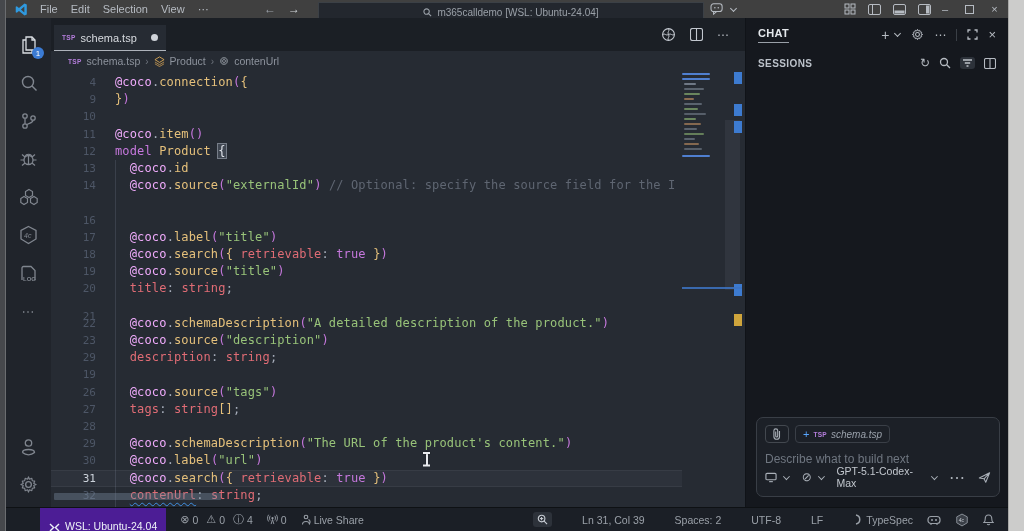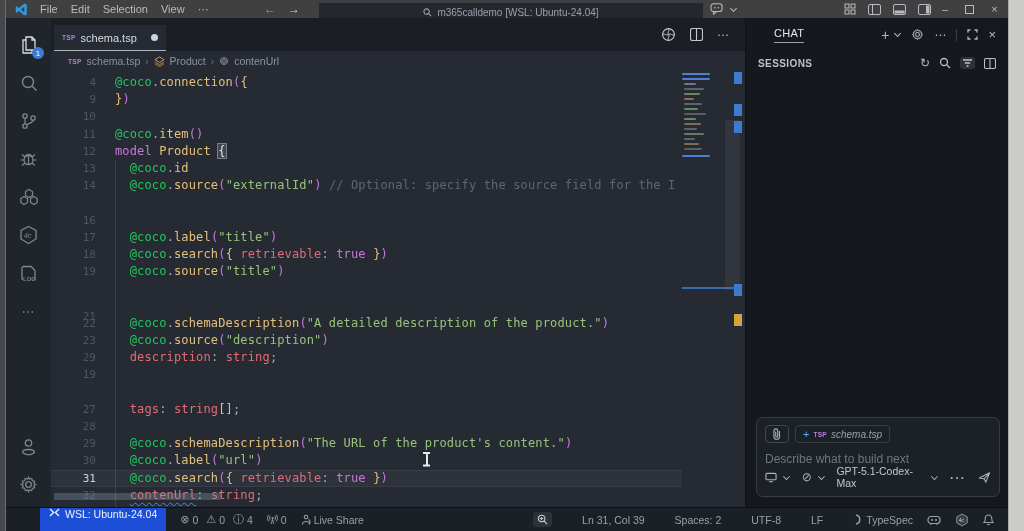--- a/index.html
+++ b/index.html
@@ -42,21 +42,21 @@
   .breadcrumb { height:20px; display:flex; align-items:center; gap:5px; padding-left:17px; color:#8d939d; font-size:10.5px; background:#262b33; }
   .bc-sep { color:#6c727b; font-size:10px; }
 
   .code-view { position:relative; flex:1; overflow:hidden; }
   .code-lines { position:absolute; inset:0; width:631px; overflow:hidden; }
   .code-line { position:absolute; left:0; width:631px; height:17.2px; }
   .code-line .ln { position:absolute; left:0; width:45px; text-align:right; color:#4d5666; font:11px/17.2px "DejaVu Sans Mono", monospace; }
   .code-line .ltext { position:absolute; left:64px; top:0; white-space:pre; font:12px/17.2px "DejaVu Sans Mono", monospace; letter-spacing:.15px; }
   .code-line.current { background:rgba(170,190,220,.05); box-shadow:inset 0 1px 0 rgba(255,255,255,.05), inset 0 -1px 0 rgba(255,255,255,.05); }
   .code-line.current .ln { color:#ccd2da; }
-  .tk-dec{color:#22c55e} .tk-fn{color:#e5c07b} .tk-punct{color:#a6adba} .tk-str{color:#98c379}
+  .tk-dec{color:#f0abfc} .tk-fn{color:#e5c07b} .tk-punct{color:#a6adba} .tk-str{color:#98c379}
   .tk-prop{color:#e06c75} .tk-kw{color:#c678dd} .tk-type{color:#e06c75}
   .tk-cmt{color:#5f6672;} .tk-b1{color:#c678dd} .tk-b2{color:#e5c07b} .tk-plain{color:#a6adba}
   .tk-box{color:#dfe3ea;background:rgba(130,140,160,.28);outline:1px solid #767d88}
   .tk-properr{color:#e06c75; text-decoration:underline wavy #3e8fe0; text-decoration-thickness:1px; text-underline-offset:3px;}
   .indent-guide { position:absolute; left:64px; top:89px; height:361px; width:1px; background:#3a404b; }
 
   .minimap { position:absolute; left:631px; top:0; width:29px; height:100%; background:#262b33; }
   .mm-bar { position:absolute; height:2px; border-radius:1px; }
   .ruler { position:absolute; left:660px; top:0; width:35px; height:100%; }
   .scroll-slider { position:absolute; left:14px; top:49px; width:15px; height:170px; background:rgba(190,200,215,.07); }
@@ -64,21 +64,21 @@
   .rl-mark.yellow { background:#cfa53c; }
   .mm-blue-line { position:absolute; left:631px; top:216px; width:60px; height:2px; background:#3d74c4; opacity:.85; }
   .h-scrollbar { position:absolute; left:3px; bottom:7px; width:167px; height:7px; background:rgba(125,145,165,.38); border-radius:1px; }
   .ibeam { position:absolute; left:371px; top:381px; width:9px; height:14px; }
   .ibeam:before { content:""; position:absolute; left:4px; top:0; width:1.5px; height:14px; background:#e8eaee; box-shadow:0 0 1px #000; }
   .ibeam:after { content:""; position:absolute; left:1px; top:0; width:7px; height:1.5px; background:#e8eaee; box-shadow:0 12.5px 0 #e8eaee, 0 0 1px #000; }
 
   
   .panel { width:262px; background:#15181e; display:flex; flex-direction:column; position:relative; }
   .panel-head { height:33px; display:flex; align-items:center; padding:0 12px; }
-  .panel-title { color:#e4e7eb; font-size:11px; font-weight:normal; letter-spacing:.3px; border-bottom:1px solid #9aa0a8; padding-bottom:3px;margin-left:16px; }
+  .panel-title { color:#e4e7eb; font-size:11px; font-weight:bold; letter-spacing:.3px; border-bottom:1px solid #9aa0a8; padding-bottom:3px; }
   .panel-head-icons { margin-left:auto; display:flex; align-items:center; gap:10px; color:#b6bbc2; }
   .vdiv { width:1px; height:12px; background:#3a3f46; }
   .sessions-row { height:24px; display:flex; align-items:center; padding:0 12px; }
   .sessions-title { color:#bcc2ca; font-size:10px; font-weight:bold; letter-spacing:.4px; }
   .sessions-icons { margin-left:auto; display:flex; align-items:center; gap:9px; color:#b6bbc2; }
   .icon-boxed { background:#2d323a; border-radius:3px; padding:1px 2px; }
   .sessions-body { flex:1; }
   .chat-input { position:absolute; left:10px; right:8px; bottom:10px; height:80px; background:#1c2027; border:1px solid #393e46; border-radius:7px; padding:7px 8px; }
   .ci-row1 { display:flex; align-items:center; gap:6px; }
   .clip-btn { width:24px; height:18px; border:1px solid #43484f; border-radius:4px; display:flex; align-items:center; justify-content:center; color:#aab0b8; }
@@ -86,21 +86,21 @@
   .ctx-chip .plus { color:#58a6ff; font-size:11px; }
   .ctx-chip .fname { font-style:italic; }
   .ci-placeholder { margin-top:9px; color:#6f7680; font-size:12px; }
   .ci-row3 { position:absolute; left:8px; right:8px; bottom:7px; display:flex; align-items:center; gap:4px; color:#aab0b8; }
   .model-label { font-size:10.5px; color:#c2c7ce; margin-left:8px; }
   .chev { width:5px; height:5px; border-right:1.3px solid currentColor; border-bottom:1.3px solid currentColor; transform:rotate(45deg); display:inline-block; margin:0 1px 2px 3px; }
   .dots { letter-spacing:1px; color:#aab0b8; }
 
   
   .statusbar { height:24px; background:#1b1f26; border-top:1px solid #0e1114; display:flex; align-items:center; color:#9aa0a8; font-size:10.5px; flex:0 0 24px; }
-  .remote-badge { margin-left:34px; height:24px; background:#1d4ed8; color:#eef2f8; display:flex; align-items:flex-start; gap:5px; padding:0 9px; font-size:10.5px; }
+  .remote-badge { margin-left:34px; height:24px; background:#4c1d95; color:#eef2f8; display:flex; align-items:flex-end; gap:5px; padding:0 9px; font-size:10.5px; }
   .sb-item { display:flex; align-items:center; gap:3px; margin-left:14px; }
   .sb-right { margin-left:auto; display:flex; align-items:center; gap:14px; padding-right:14px; }
   .sb-right .sb-item { margin-left:16px; }
   .zoom-boxed { background:#2d323a; border-radius:3px; padding:2px 4px; }
   svg { display:block; }
 </style>
 </head>
 <body>
 
 <div class="stage">
@@ -314,39 +314,47 @@
                 <span class="ltext"><span class="tk-plain">  </span><span class="tk-dec">@coco</span><span class="tk-punct">.</span><span class="tk-fn">label</span><span class="tk-b1">(</span><span class="tk-str">"title"</span><span class="tk-b1">)</span></span>
               </div>
               <div class="code-line" style="top: 175px;">
                 <span class="ln">18</span>
                 <span class="ltext"><span class="tk-plain">  </span><span class="tk-dec">@coco</span><span class="tk-punct">.</span><span class="tk-fn">search</span><span class="tk-b1">(</span><span class="tk-b2">{</span><span class="tk-plain"> </span><span class="tk-prop">retrievable</span><span class="tk-punct">: </span><span class="tk-kw">true</span><span class="tk-plain"> </span><span class="tk-b2">}</span><span class="tk-b1">)</span></span>
               </div>
               <div class="code-line" style="top: 192.2px;">
                 <span class="ln">19</span>
                 <span class="ltext"><span class="tk-plain">  </span><span class="tk-dec">@coco</span><span class="tk-punct">.</span><span class="tk-fn">source</span><span class="tk-b1">(</span><span class="tk-str">"title"</span><span class="tk-b1">)</span></span>
               </div>
+              <div class="code-line" style="top: 209.4px;">
+                <span class="ln">20</span>
+                <span class="ltext"><span class="tk-plain">  </span><span class="tk-prop">title</span><span class="tk-punct">: </span><span class="tk-type">string</span><span class="tk-punct">;</span></span>
+              </div>
               <div class="code-line" style="top: 237px;">
                 <span class="ln">21</span>
                 <span class="ltext"></span>
               </div>
               <div class="code-line" style="top: 243.8px;">
                 <span class="ln">22</span>
                 <span class="ltext"><span class="tk-plain">  </span><span class="tk-dec">@coco</span><span class="tk-punct">.</span><span class="tk-fn">schemaDescription</span><span class="tk-b1">(</span><span class="tk-str">"A detailed description of the product."</span><span class="tk-b1">)</span></span>
               </div>
               <div class="code-line" style="top: 261px;">
                 <span class="ln">23</span>
                 <span class="ltext"><span class="tk-plain">  </span><span class="tk-dec">@coco</span><span class="tk-punct">.</span><span class="tk-fn">source</span><span class="tk-b1">(</span><span class="tk-str">"description"</span><span class="tk-b1">)</span></span>
               </div>
               <div class="code-line" style="top: 278.2px;">
                 <span class="ln">29</span>
                 <span class="ltext"><span class="tk-plain">  </span><span class="tk-prop">description</span><span class="tk-punct">: </span><span class="tk-type">string</span><span class="tk-punct">;</span></span>
               </div>
               <div class="code-line" style="top: 295.4px;">
                 <span class="ln">19</span>
                 <span class="ltext"></span>
+              </div>
+              <div class="code-line" style="top: 312.6px;">
+                <span class="ln">26</span>
+                <span class="ltext"><span class="tk-plain">  </span><span class="tk-dec">@coco</span><span class="tk-punct">.</span><span class="tk-fn">source</span><span class="tk-b1">(</span><span class="tk-str">"tags"</span><span class="tk-b1">)</span></span>
               </div>
               <div class="code-line" style="top: 329.8px;">
                 <span class="ln">27</span>
                 <span class="ltext"><span class="tk-plain">  </span><span class="tk-prop">tags</span><span class="tk-punct">: </span><span class="tk-type">string</span><span class="tk-b2">[]</span><span class="tk-punct">;</span></span>
               </div>
               <div class="code-line" style="top: 347px;">
                 <span class="ln">28</span>
                 <span class="ltext"></span>
               </div>
               <div class="code-line" style="top: 364.2px;">

